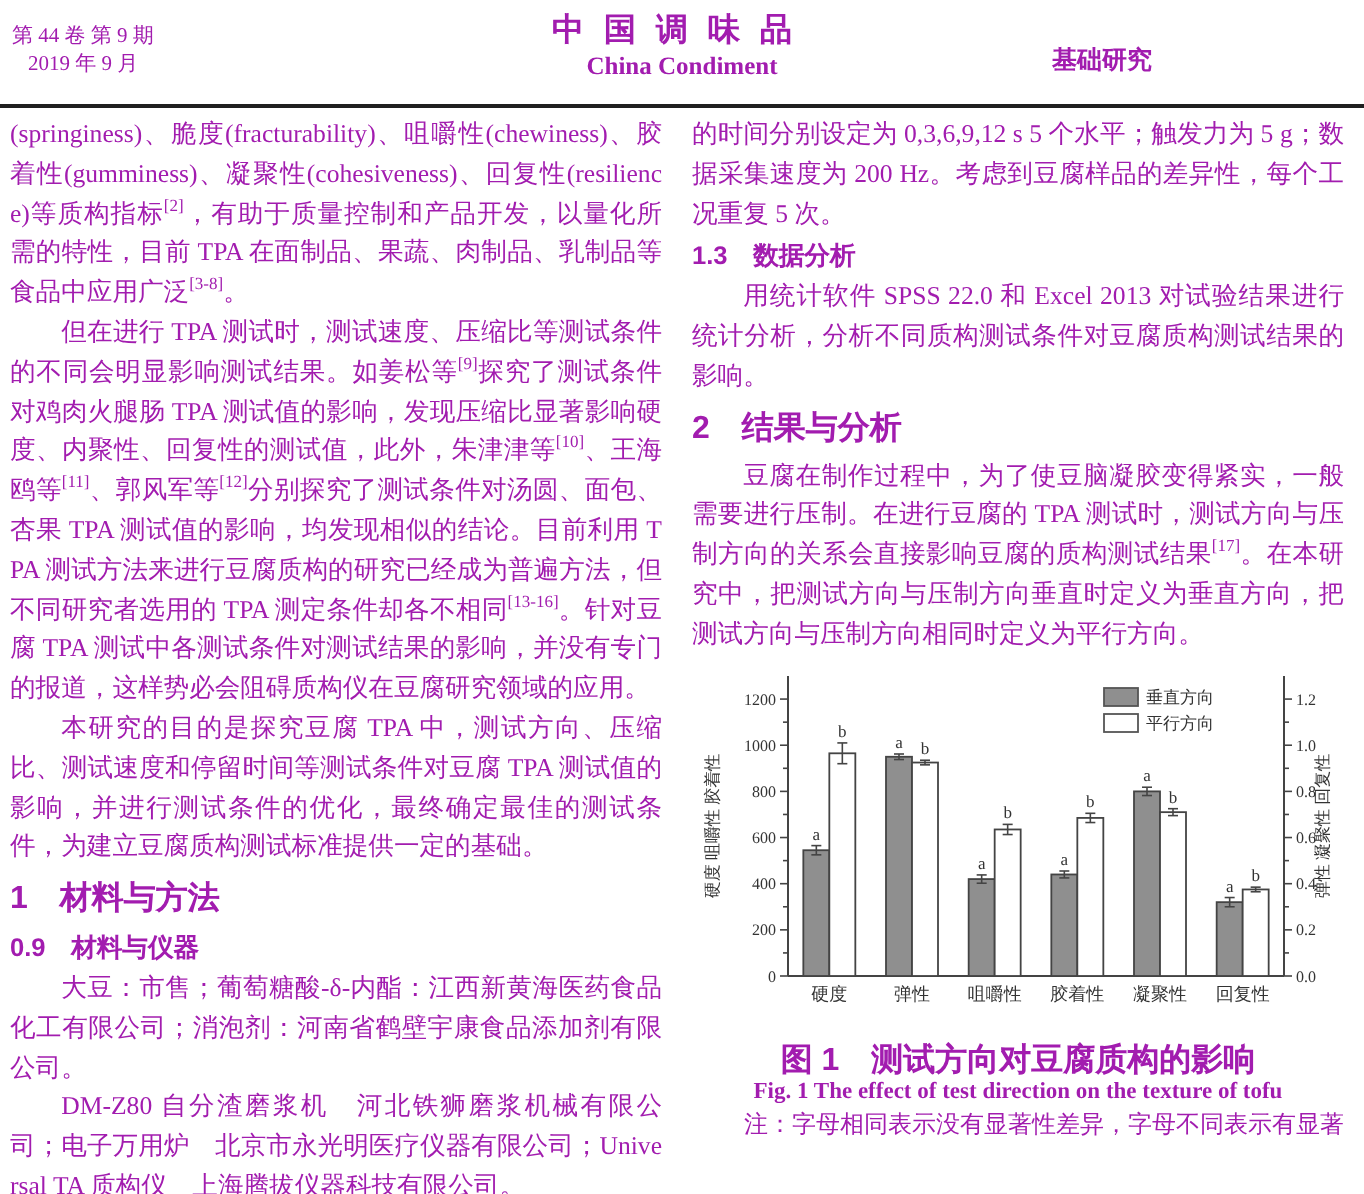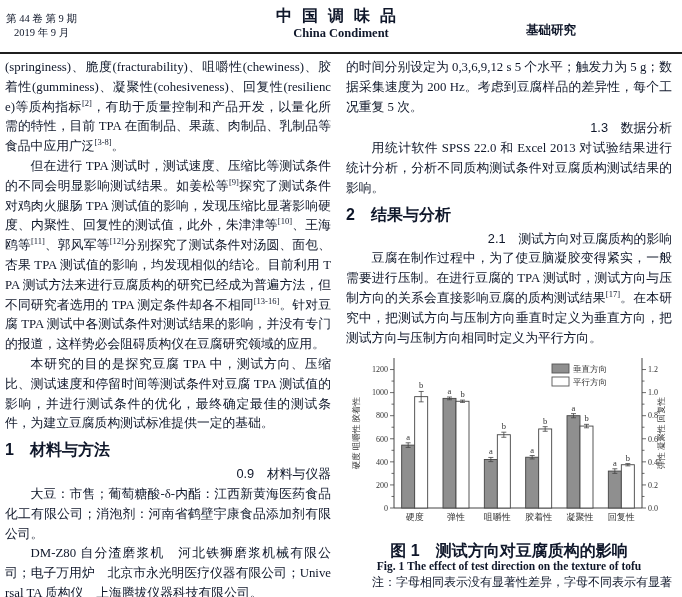--- a/index.html
+++ b/index.html
@@ -1,18 +1,18 @@
 <!DOCTYPE html>
 <html><head>
 <meta charset="utf-8">
 <style>
   html,body{margin:0;padding:0;background:#fff;}
   #page{
     position:relative;width:682px;height:597px;background:#ffffff;
-    overflow:hidden;color:#0f172a;
+    overflow:hidden;color:#a21caf;
     font-family:"Liberation Serif","DejaVu Serif",serif;
   }
   
   #hdr{
     display:flex;align-items:flex-start;
     padding:6px 6px 4px 6px;border-bottom:2px solid #1f1f1f;
     height:42px;box-sizing:content-box;
   }
   .hdr-left{width:150px;font-size:10.5px;line-height:14px;padding-top:6px;}
   .hdr-left .l2{padding-left:8px;}
@@ -29,21 +29,21 @@
     word-break:break-all;
   }
   .col p.indent{text-indent:2em;}
   sup{font-size:8.5px;line-height:0;}
   h3.sec{
     font-family:"Liberation Sans","DejaVu Sans",sans-serif;
     font-size:16px;font-weight:bold;margin:5px 0 3px 0;line-height:22px;
   }
   h4.sub{
     font-family:"Liberation Sans","DejaVu Sans",sans-serif;
-    font-size:12.8px;font-weight:normal;margin:1px 0;line-height:19.8px;text-align:right;
+    font-size:12.8px;font-weight:bold;margin:1px 0;line-height:19.8px;
   }
   
   #figure-block{margin-top:2px;text-align:center;}
   #figure-block svg{display:block;margin:0 auto;}
   .figcap-cn{
     font-family:"Liberation Sans","DejaVu Sans",sans-serif;
     font-size:16px;font-weight:bold;line-height:16px;margin-top:1px;
   }
   .figcap-en{font-size:11.5px;font-weight:bold;line-height:15px;}
   .fignote{font-size:12px;line-height:16px;text-align:right;padding-left:8px;}
@@ -75,21 +75,20 @@
       <h4 class="sub">0.9　材料与仪器</h4>
       <p class="indent">大豆：市售；葡萄糖酸-δ-内酯：江西新黄海医药食品化工有限公司；消泡剂：河南省鹤壁宇康食品添加剂有限公司。</p>
       <p class="indent">DM-Z80 自分渣磨浆机　河北铁狮磨浆机械有限公司；电子万用炉　北京市永光明医疗仪器有限公司；Universal TA 质构仪　上海腾拔仪器科技有限公司。</p>
     </div>
 
     <div class="col">
       <p>的时间分别设定为 0,3,6,9,12 s 5 个水平；触发力为 5 g；数据采集速度为 200 Hz。考虑到豆腐样品的差异性，每个工况重复 5 次。</p>
       <h4 class="sub">1.3　数据分析</h4>
       <p class="indent">用统计软件 SPSS 22.0 和 Excel 2013 对试验结果进行统计分析，分析不同质构测试条件对豆腐质构测试结果的影响。</p>
       <h3 class="sec">2　结果与分析</h3>
-      <h4 class="sub">2.1　测试方向对豆腐质构的影响</h4>
       <p class="indent">豆腐在制作过程中，为了使豆脑凝胶变得紧实，一般需要进行压制。在进行豆腐的 TPA 测试时，测试方向与压制方向的关系会直接影响豆腐的质构测试结果<sup>[17]</sup>。在本研究中，把测试方向与压制方向垂直时定义为垂直方向，把测试方向与压制方向相同时定义为平行方向。</p>
 
       <div id="figure-block">
         <svg id="chart" width="322" height="192" xmlns="http://www.w3.org/2000/svg" viewBox="0 0 322 192">
             <line x1="46" y1="8" x2="46" y2="158" stroke="#444444" stroke-width="1"></line>
             <line x1="294" y1="8" x2="294" y2="158" stroke="#444444" stroke-width="1"></line>
             <line x1="46" y1="158" x2="294" y2="158" stroke="#444444" stroke-width="1"></line>
             <line x1="42" y1="158" x2="46" y2="158" stroke="#444444" stroke-width="0.8"></line>
             <text x="40" y="160.8" font-size="8" text-anchor="end" fill="#333" font-family="&quot;Liberation Serif&quot;,serif">0</text>
             <line x1="43.5" y1="146.46153846153845" x2="46" y2="146.46153846153845" stroke="#444444" stroke-width="0.8"></line>

